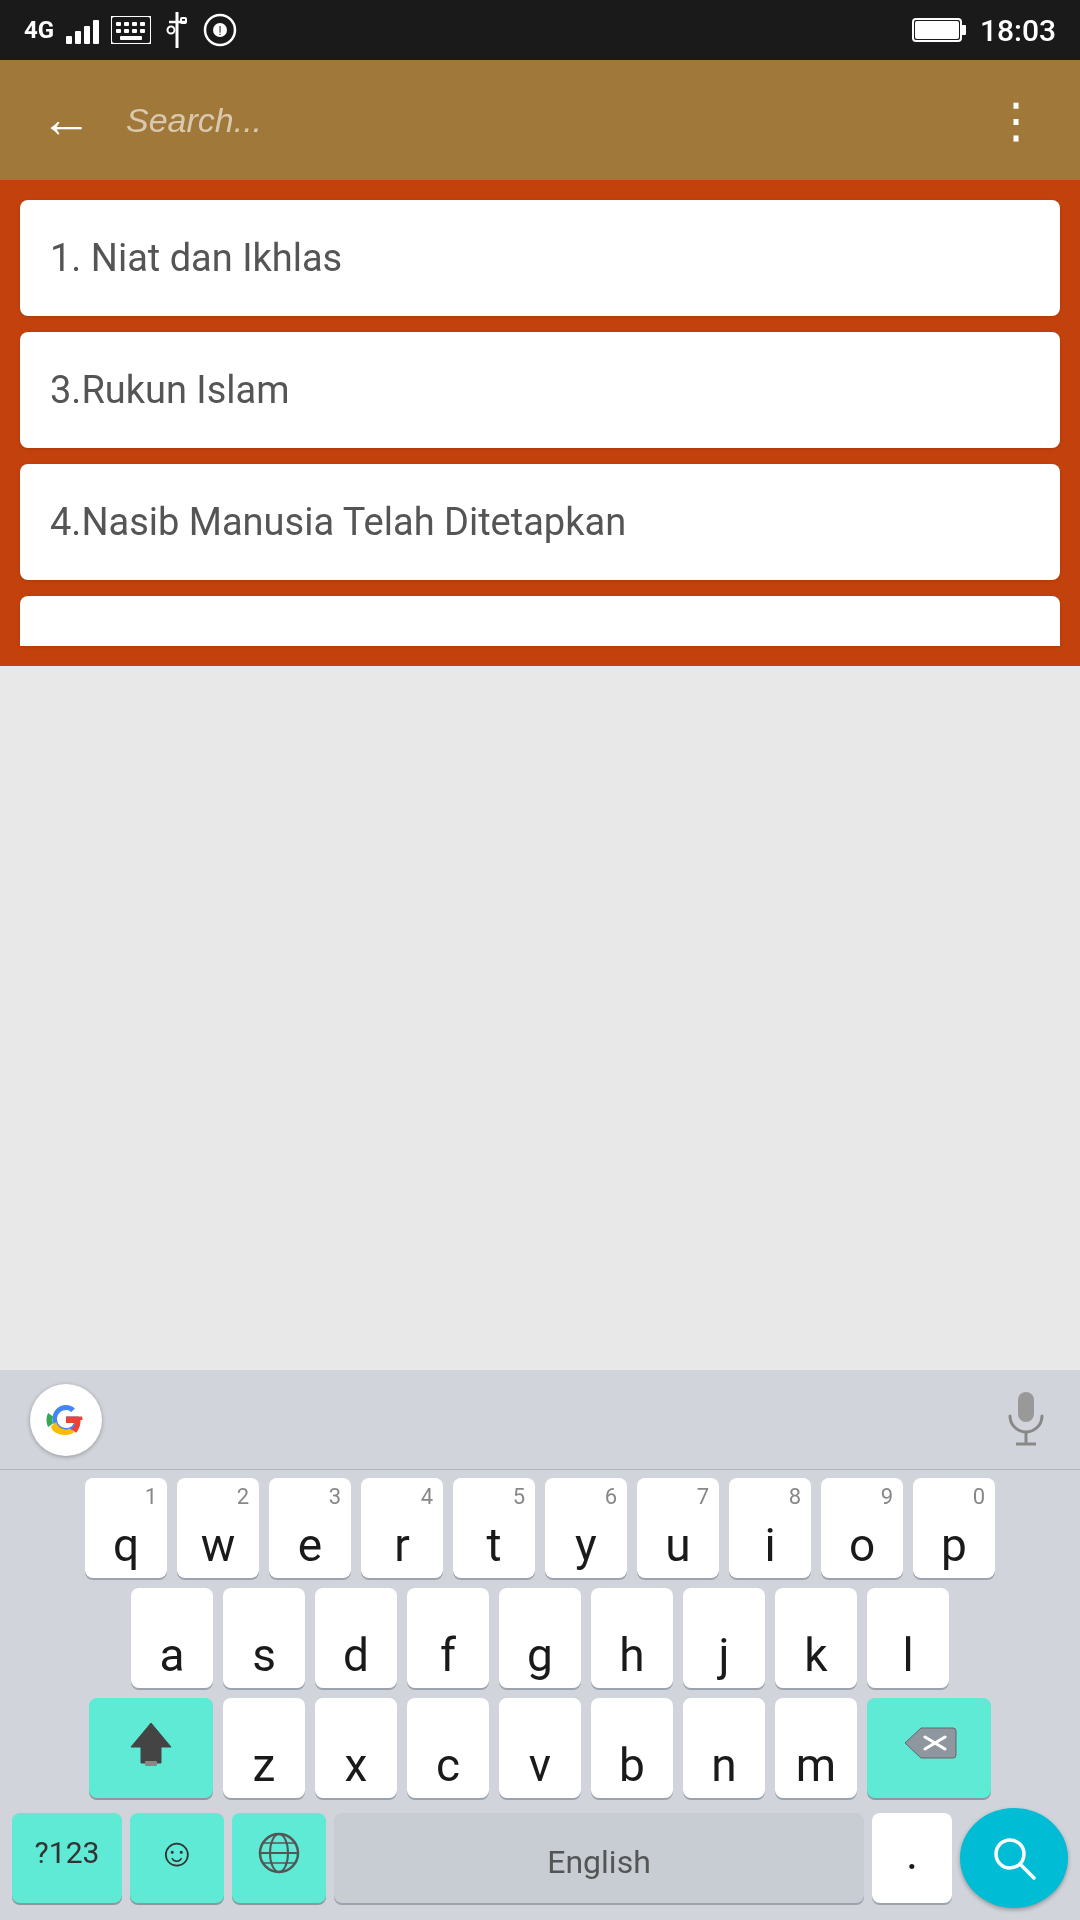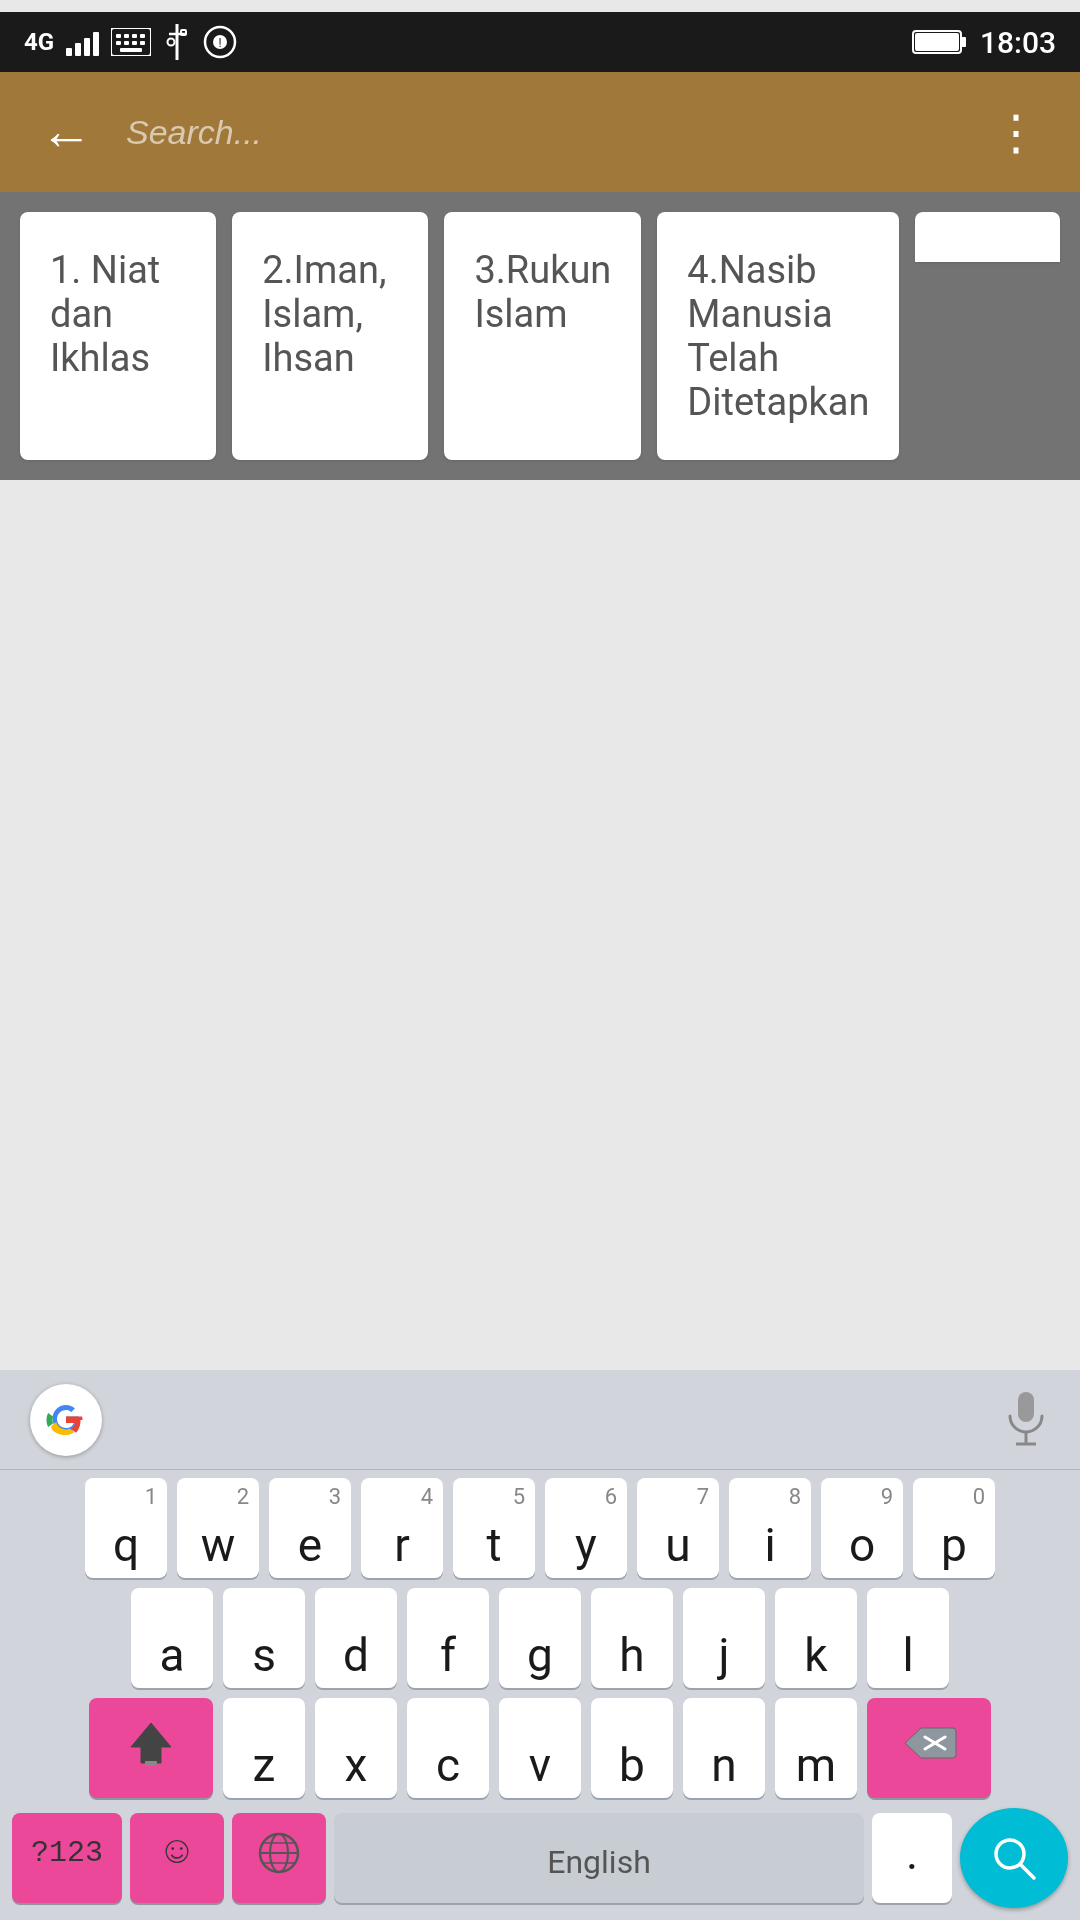--- a/index.html
+++ b/index.html
@@ -18,21 +18,20 @@
     .status-bar {
       width: 100%;
       height: 60px;
       background: #1a1a1a;
       display: flex;
       align-items: center;
       justify-content: space-between;
       padding: 0 24px;
       color: white;
       font-size: 26px;
-      margin-top: 12px;
     }
     .status-left {
       display: flex;
       align-items: center;
       gap: 12px;
     }
     .status-right {
       display: flex;
       align-items: center;
       gap: 12px;
@@ -84,24 +83,24 @@
     .more-btn {
       color: white;
       font-size: 48px;
       cursor: pointer;
       padding: 10px;
     }
 
     
     .content-area {
       width: 100%;
-      background: #737373;
+      background: #c2410c;
       padding: 20px 20px;
       display: flex;
-      flex-direction: row;
+      flex-direction: column;
       gap: 16px;
       justify-content: center;
     }
 
     .list-item {
       width: 100%;
       background: white;
       border-radius: 8px;
       padding: 36px 30px;
       box-shadow: 0 1px 3px rgba(0,0,0,0.12);
@@ -190,24 +189,23 @@
     }
     .key-num {
       position: absolute;
       top: 6px;
       right: 10px;
       font-size: 22px;
       color: #888;
     }
 
     .key-special {
-      background: #ec4899;
+      background: #5eead4;
       box-shadow: 0 2px 0 #8e969f;
       color: #333;
-      font-family: Liberation Mono, monospace;
     }
     .key-special .key-main {
       font-size: 36px;
       color: #333;
     }
 
     .key-shift {
       min-width: 124px;
       display: flex;
       align-items: center;
@@ -324,23 +322,20 @@
   <span class="back-btn">←</span>
   <input class="search-input-bar" type="text" placeholder="Search..." style="">
   <span class="more-btn">⋮</span>
 </div>
 
 <div class="content-area">
   <div class="list-item">
     <span class="list-item-text">1. Niat dan Ikhlas</span>
   </div>
   <div class="list-item">
-    <span class="list-item-text">2.Iman, Islam, Ihsan</span>
-  </div>
-  <div class="list-item">
     <span class="list-item-text">3.Rukun Islam</span>
   </div>
   <div class="list-item">
     <span class="list-item-text">4.Nasib Manusia Telah Ditetapkan</span>
   </div>
   <div class="list-item-partial"></div>
 </div>
 
 <div class="keyboard-area">
 

